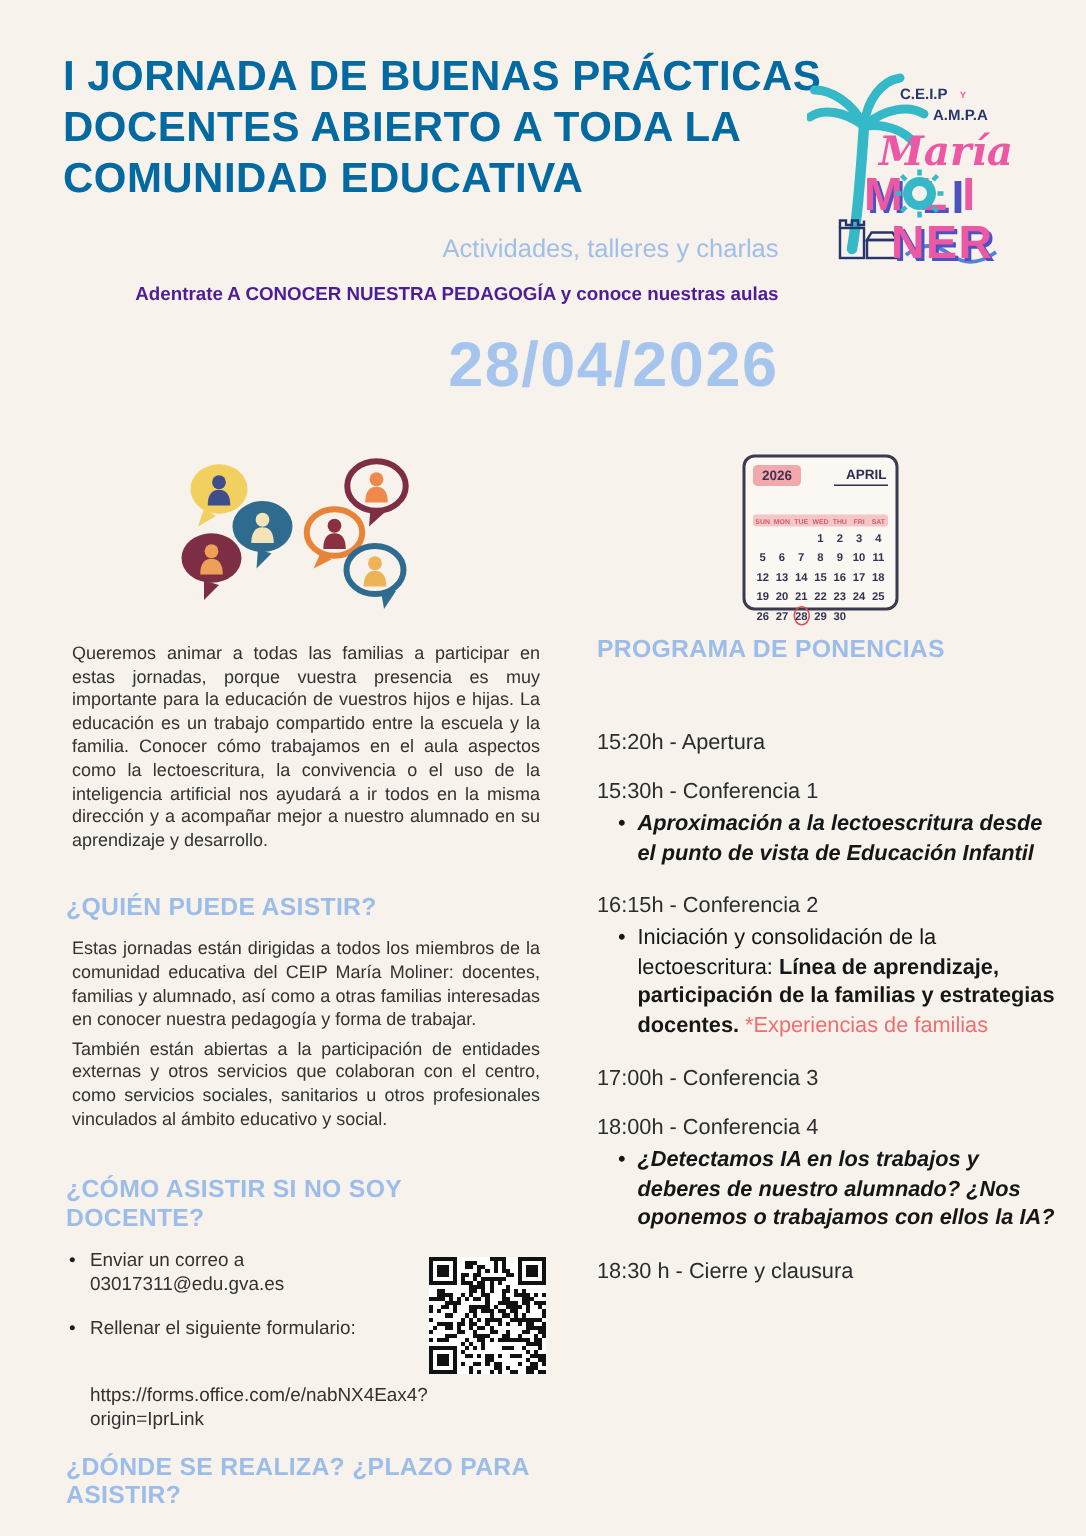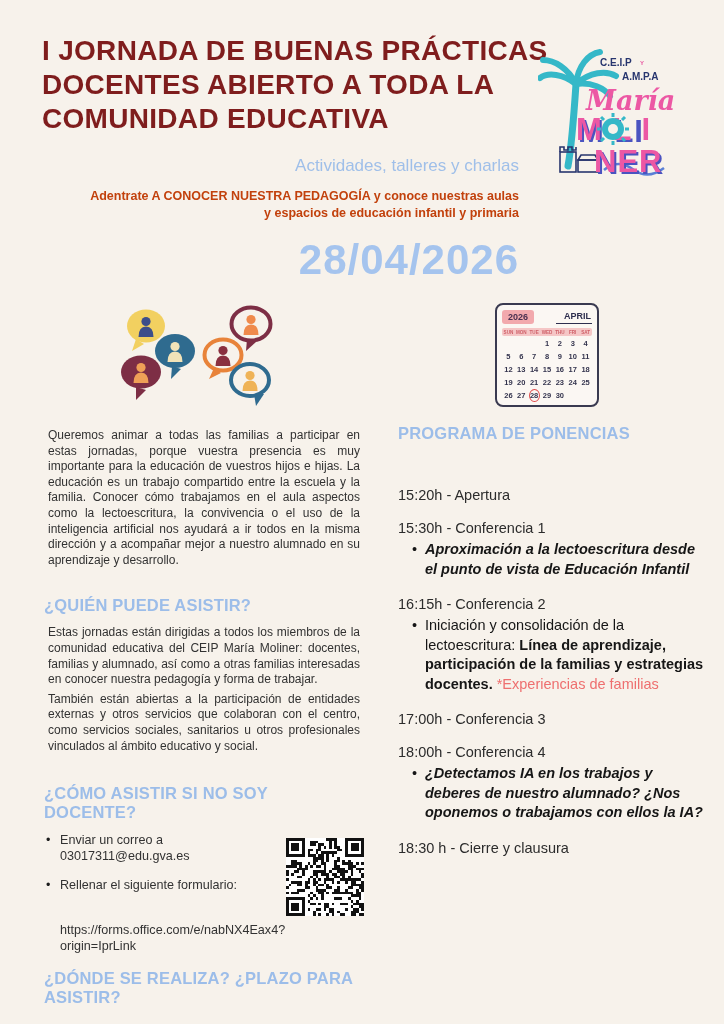--- a/index.html
+++ b/index.html
@@ -3,39 +3,39 @@
 <meta charset="utf-8">
 <style>
   html,body{margin:0;padding:0;}
   .page{
     position:relative; width:724px; height:1024px; overflow:hidden;
     background:#f7f2eb; font-family:"Liberation Sans", sans-serif; color:#2e2e2e;
   }
   
   .title{
     position:absolute; top:34px; left:42px; width:510px;
-    font-size:28px; font-weight:bold; line-height:34px; color:#7f1d1d;
+    font-size:28px; font-weight:bold; line-height:34px; color:#0369a1;
     letter-spacing:.3px;
   }
   .logo{ position:absolute; top:44px; left:538px; width:170px; height:140px; }
   .center-block{
     position:absolute; top:156px; left:0; width:472px; text-align:right;padding-left:47px;
   }
   .subtitle{ font-size:17px; color:#9fbfe9; margin:0 0 12px 0; }
-  .tagline{ font-size:12.5px; font-weight:bold; color:#c2410c; line-height:17px; margin:0 0 14px 0; }
+  .tagline{ font-size:12.5px; font-weight:bold; color:#4c1d95; line-height:17px; margin:0 0 14px 0; }
   .big-date{ font-size:42px; font-weight:bold; color:#a5c4ee; letter-spacing:1px; }
   
   .bubbles{ position:absolute; top:298px; left:112px; width:178px; height:112px; }
   
   .cal{
     position:absolute; top:303px; left:495px; width:104px; height:104px;
     background:#fbf7f3; border:2px solid #3a3a50; border-radius:8px;
     box-sizing:border-box; padding:5px 5px 2px 5px; font-family:"Liberation Sans",sans-serif;
   }
-  .cal-head{ display:flex; align-items:center; justify-content:space-between; margin-bottom:4px;}
+  .cal-head{ display:flex; align-items:center; justify-content:space-between; margin-bottom:19px;}
   .cal-year{ background:#f2a9ad; color:#4a3050; font-weight:bold; font-size:9px; padding:2px 6px; border-radius:3px;}
   .cal-month{ color:#2e2e4e; font-weight:bold; font-size:9px; border-bottom:1.5px solid #2e2e4e; padding:0 1px 2px 8px;}
   .cal-weekdays{ display:grid; grid-template-columns:repeat(7,1fr); background:#f5c6c6; border-radius:2px; margin-bottom:1px;}
   .cal-weekdays span{ font-size:4.6px; font-weight:bold; color:#cf5f68; text-align:center; padding:1.5px 0;}
   .cal-grid{ display:grid; grid-template-columns:repeat(7,1fr); }
   .cal-grid span{
     font-size:7.5px; font-weight:bold; color:#34344e; text-align:center;
     height:13px; line-height:13px;
   }
   .cal-grid span.circled{
@@ -133,21 +133,20 @@
       </g>
       <text class="lg-big" x="58" y="130" fill="#4a53c0">NER</text>
       <text class="lg-big" x="56" y="128" fill="#ec58a4">NER</text>
     </svg>
   </div>
 
   <div class="center-block">
     <p class="subtitle">Actividades, talleres y charlas</p>
     <p class="tagline">
       <span>Adentrate A CONOCER NUESTRA PEDAGOGÍA y conoce  nuestras aulas</span><br>
-      <span>y espacios de educación infantil y primaria</span>
     </p>
     <div class="big-date">28/04/2026</div>
   </div>
 
   <div class="bubbles">
     <svg width="178" height="112" viewBox="0 0 178 112">
       <defs>
         <g id="person">
           <circle cx="0" cy="-6.5" r="4.6"></circle>
           <path d="M-7.5,9 Q-7.5,-1.5 0,-1.5 Q7.5,-1.5 7.5,9 Z"></path>

